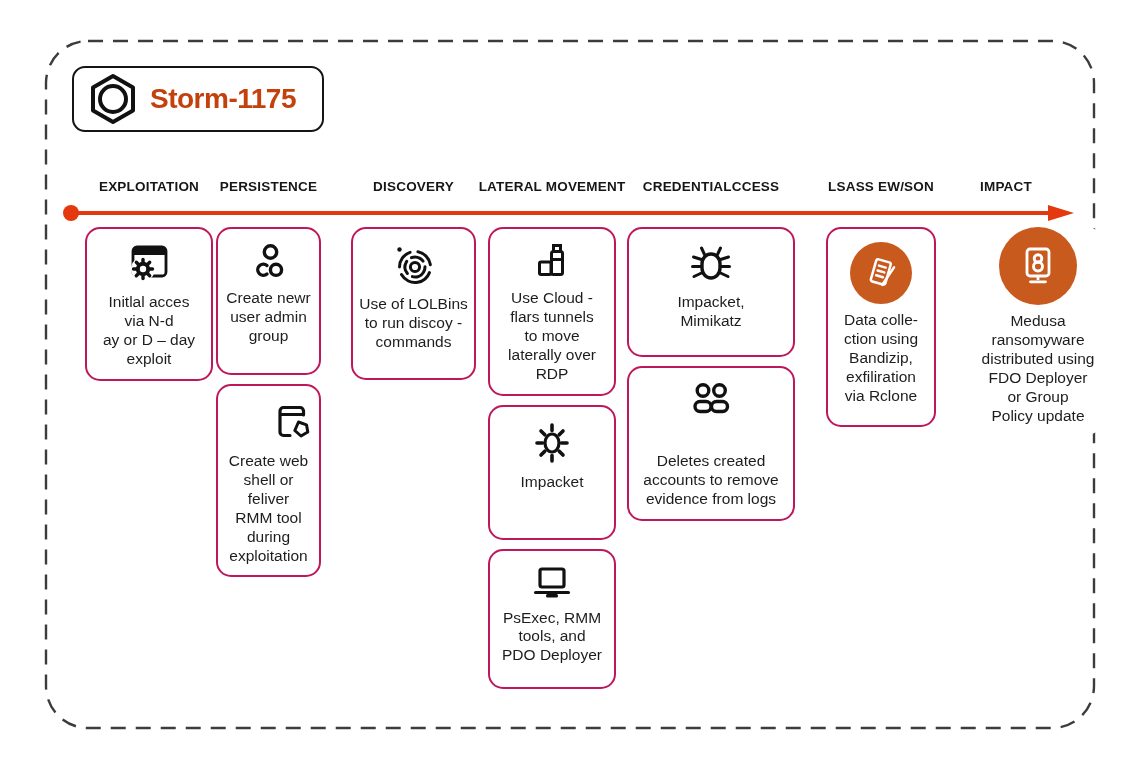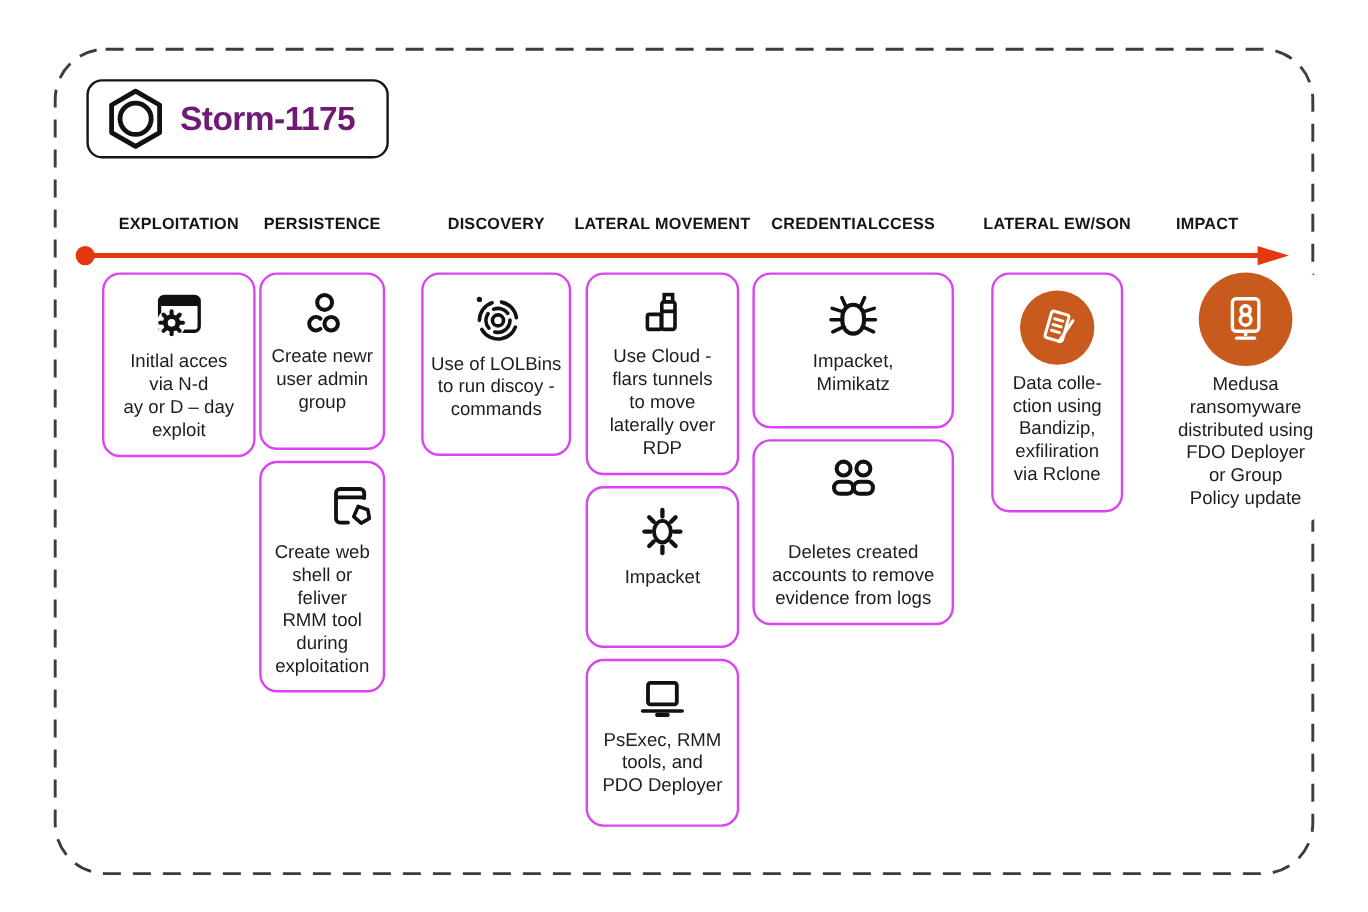--- a/index.html
+++ b/index.html
@@ -8,34 +8,34 @@
     font-family:"Liberation Sans", sans-serif; color:#1c1c1c; overflow:hidden;
   }
   .frame-svg { position:absolute; left:0; top:0; width:1140px; height:760px; }
 
   
   .badge {
     position:absolute; left:72px; top:66px; height:66px;
     display:flex; align-items:center; gap:13px; padding:0 26px 0 15px;
     border:2.5px solid #151515; border-radius:13px; background:#fff; box-sizing:border-box;
   }
-  .badge-label { font-size:28px; font-weight:bold; letter-spacing:-0.5px; color:#701a75; }
+  .badge-label { font-size:28px; font-weight:bold; letter-spacing:-0.5px; color:#c2410c; }
 
   
   .timeline { position:absolute; left:62px; top:201px; width:1016px; height:24px; }
 
   
   .col { position:absolute; top:179px; display:flex; flex-direction:column; align-items:center; }
   .col-label {
     font-size:13.5px; font-weight:bold; color:#161616; white-space:nowrap;
     letter-spacing:0.2px; height:17px; margin-bottom:31px;
   }
   .boxes { display:flex; flex-direction:column; gap:9px; width:100%; }
   .box {
-    border:2px solid #d946ef; border-radius:15px; background:#fff;
+    border:2px solid #be185d; border-radius:15px; background:#fff;
     display:flex; flex-direction:column; align-items:center; justify-content:flex-start;
     padding:13px 4px 10px; box-sizing:border-box; width:100%;
   }
   .box.no-border { border:none; padding-top:0;margin-left:32px; }
   .box-icon { display:flex; align-items:center; justify-content:center; margin-bottom:7px; }
   .box-text {
     font-size:15.5px; line-height:1.22; color:#1d1d1d; text-align:center; white-space:pre-line;
   }
   .orange-circle {
     border-radius:50%; background:#C95A1E;
@@ -243,21 +243,21 @@
           </svg>
         </div>
         <div class="box-text">Deletes created
 accounts to remove
 evidence from logs</div>
       </div>
     </div>
   </div>
 
   <div class="col" id="col-defense">
-    <div class="col-label">LATERAL EW/SON</div>
+    <div class="col-label">LSASS EW/SON</div>
     <div class="boxes">
       <div class="box h200">
         <div class="box-icon">
           <div class="orange-circle small">
             <svg class="ic" width="40" height="40" viewBox="0 0 40 40">
               <g transform="rotate(16 20 20)" stroke="#fff" fill="none" stroke-width="2.5" stroke-linecap="round">
                 <rect x="12" y="7.5" width="15" height="23" rx="2"></rect>
                 <line x1="16" y1="13.5" x2="23" y2="13.5"></line>
                 <line x1="16" y1="18.5" x2="23" y2="18.5"></line>
                 <line x1="16" y1="23.5" x2="23" y2="23.5"></line>

